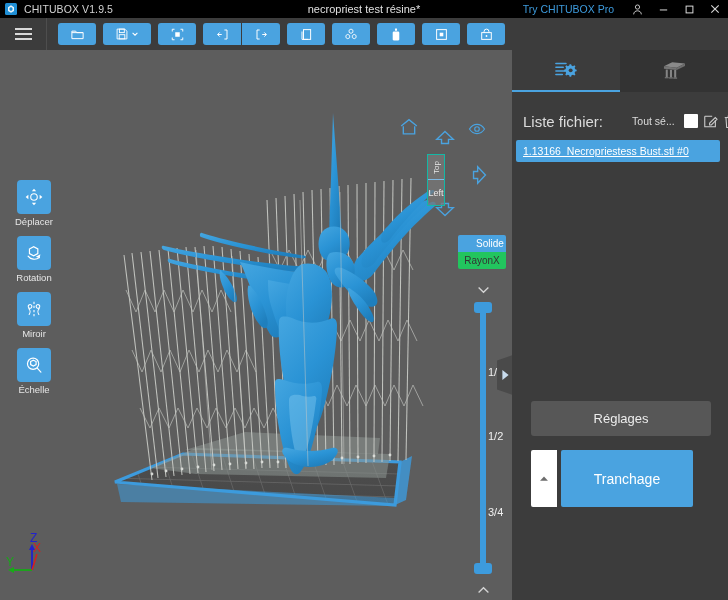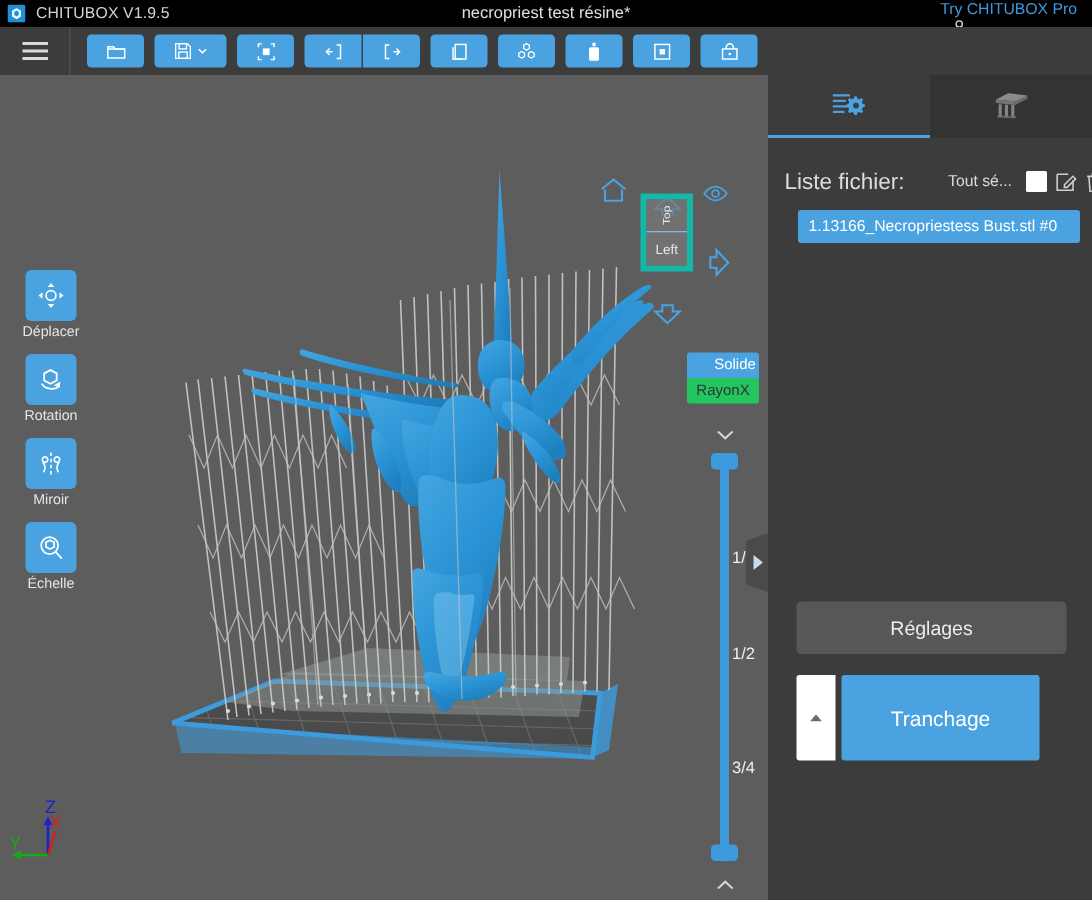--- a/index.html
+++ b/index.html
@@ -18,21 +18,21 @@
     background: #000000; display:flex; align-items:center;
   }
   .tb-logo { width:12px; height:12px; margin-left:5px; flex:none; }
   .tb-app-name {
     color:#d4d4d4; font-size:10.5px; margin-left:7px; letter-spacing:.1px; white-space:nowrap;
   }
   .tb-doc-title {
     position:absolute; left:0; right:0; text-align:center;
     color:#e0e0e0; font-size:11px; pointer-events:none;
   }
-  .tb-right { margin-left:auto; display:flex; height:18px;flex-direction:column; }
+  .tb-right { margin-left:auto; display:flex; align-items:center; height:18px; }
   .tb-pro { color:#3d9bdd; font-size:10.5px; margin-right:10px; white-space:nowrap; }
   .tb-icon {
     width:26px; height:18px; display:flex; align-items:center; justify-content:center;
     color:#d8d8d8;
   }
 
   
   .toolbar {
     position:absolute; left:0; top:18px; width:728px; height:32px;
     background:#3c3c3c; display:flex; align-items:center;
@@ -81,22 +81,22 @@
 
   
   .nav { position:absolute; z-index:7; }
   .nav-home { left:398px; top:66px; color:#4aa3e0; }
   .nav-eye  { left:468px; top:70px; color:#4aa3e0; }
   .nav-up    { left:434px; top:80px; color:#4aa3e0; }
   .nav-down  { left:434px; top:152px; color:#4aa3e0; }
   .nav-right { left:472px; top:114px; color:#4aa3e0; }
 
   .viewcube {
-    position:absolute; left:427px; top:79px; width:35px; height:52px; z-index:7;
-    border:4px solid #14b8a6;
+    position:absolute; left:427px; top:104px; width:18px; height:52px; z-index:7;
+    border:1px solid #14b8a6;
   }
   .vc-face {
     width:100%; height:50%; display:flex; align-items:center; justify-content:center;
     color:#e9e9e9; font-size:9px; background:rgba(120,120,120,.72);
   }
   .vc-top { border-bottom:1px solid #7fb9e4; }
   .vc-top span { transform: rotate(-90deg) scaleY(.85); font-size:8px; display:block; }
 
   
   .rmode { position:absolute; left:458px; top:185px; width:48px; z-index:7; }
@@ -131,23 +131,23 @@
   }
   .rtab.active { background:#3c3c3c; border-bottom-color:#4aa3e0; }
   .flist-head {
     display:flex; align-items:center; height:26px; padding:0 6px; margin-top:16px; gap:5px;
   }
   .flist-head .lbl { color:#dcdcdc; font-size:15px; white-space:nowrap; }
   .flist-head .sel { color:#dcdcdc; font-size:10.5px; margin-left:24px; white-space:nowrap; }
   .chk { width:14px; height:14px; background:#ffffff; border-radius:1px; margin-left:4px; flex:none; }
   .ic-btn { width:20px; height:20px; display:flex; align-items:center; justify-content:center; color:#cfcfcf; }
   .file-item {
-    margin:6px 8px 0 20px; height:22px; background:#4aa3e0; border-radius:2px;
+    margin:6px 8px 0 4px; height:22px; background:#4aa3e0; border-radius:2px;
     display:flex; align-items:center; padding-left:7px;
-    color:#ffffff; font-size:10.5px; white-space:nowrap; overflow:hidden;
+    color:#ffffff; font-size:10.5px; white-space:nowrap; overflow:hidden;text-decoration:underline;
   }
   .btn-settings {
     position:absolute; left:19px; top:351px; width:180px; height:35px;
     background:#575757; border-radius:3px; color:#ededed; font-size:13px;
     display:flex; align-items:center; justify-content:center;
   }
   .slice-row { position:absolute; left:19px; top:400px; width:162px; height:57px; display:flex; }
   .slice-up {
     width:26px; background:#ffffff; border-radius:2px 0 0 2px;
     display:flex; align-items:center; justify-content:center;

